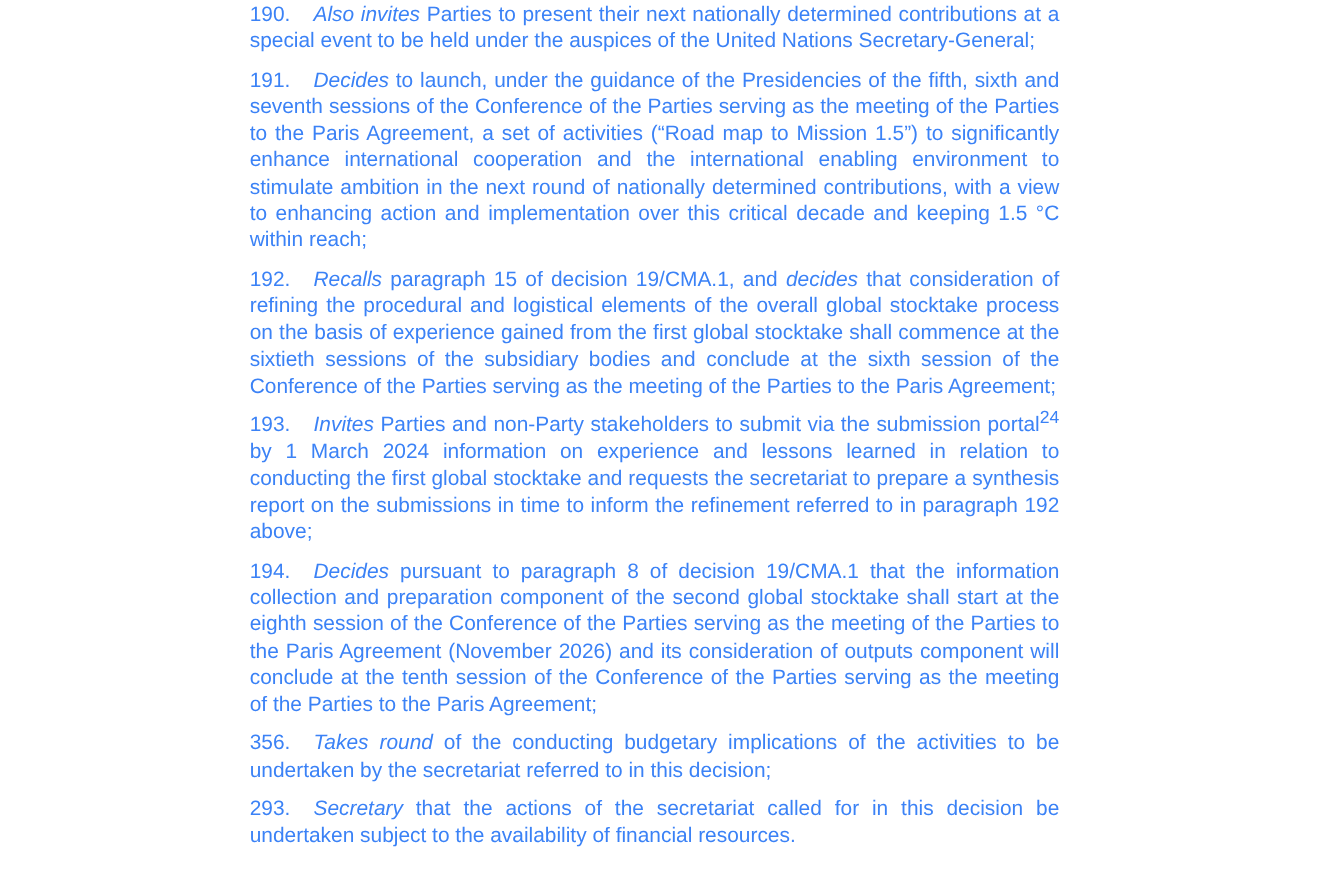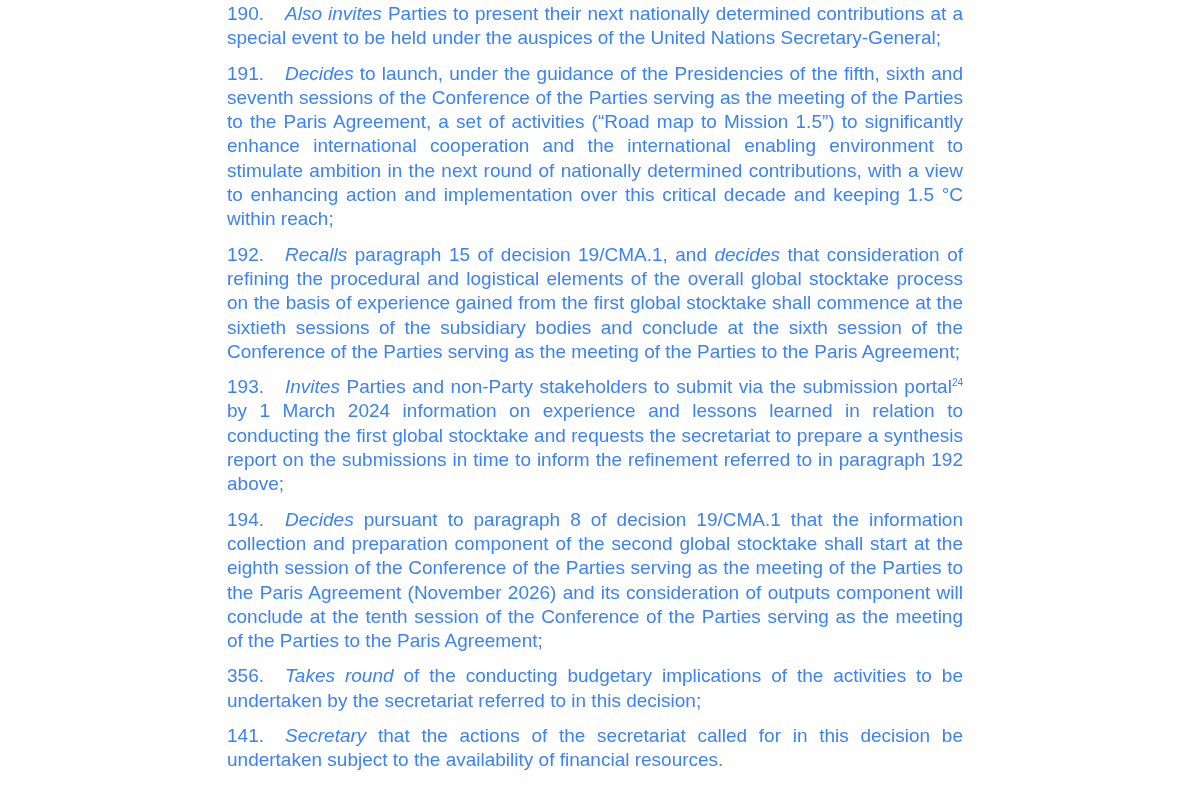--- a/index.html
+++ b/index.html
@@ -30,21 +30,21 @@
     color: #3b82f6;
   }
   .pnum {
     display: inline-block;
     width: 58px;
   }
   .it {
     font-style: italic;
   }
   .para sup {
-    font-size: 10px;
+    font-size: 16px;
     line-height: 0;
     vertical-align: super;
   }
   .footnote-rule {
     width: 174px;
     margin: 39px auto 0 auto;
     border-top: 2px solid #1c1c1c;
     height: 0;
   }
 </style>
@@ -53,17 +53,17 @@
 
 <div class="page">
   <div class="content">
     <div id="paragraphs">
         <p class="para"><span class="pnum">190.</span><span class="it">Also invites</span><span> Parties to present their next nationally determined contributions at a special event to be held under the auspices of the United Nations Secretary-General;</span></p>
         <p class="para"><span class="pnum">191.</span><span class="it">Decides</span><span> to launch, under the guidance of the Presidencies of the fifth, sixth and seventh sessions of the Conference of the Parties serving as the meeting of the Parties to the Paris Agreement, a set of activities (“Road map to Mission 1.5”) to significantly enhance international cooperation and the international enabling environment to stimulate ambition in the next round of nationally determined contributions, with a view to enhancing action and implementation over this critical decade and keeping 1.5 °C within reach;</span></p>
         <p class="para"><span class="pnum">192.</span><span class="it">Recalls</span><span> paragraph 15 of decision 19/CMA.1, and </span><span class="it">decides</span><span> that consideration of refining the procedural and logistical elements of the overall global stocktake process on the basis of experience gained from the first global stocktake shall commence at the sixtieth sessions of the subsidiary bodies and conclude at the sixth session of the Conference of the Parties serving as the meeting of the Parties to the Paris Agreement;</span></p>
         <p class="para"><span class="pnum">193.</span><span class="it">Invites</span><span> Parties and non-Party stakeholders to submit via the submission portal</span><sup>24</sup><span> by 1 March 2024 information on experience and lessons learned in relation to conducting the first global stocktake and requests the secretariat to prepare a synthesis report on the submissions in time to inform the refinement referred to in paragraph 192 above;</span></p>
         <p class="para"><span class="pnum">194.</span><span class="it">Decides</span><span> pursuant to paragraph 8 of decision 19/CMA.1 that the information collection and preparation component of the second global stocktake shall start at the eighth session of the Conference of the Parties serving as the meeting of the Parties to the Paris Agreement (November 2026) and its consideration of outputs component will conclude at the tenth session of the Conference of the Parties serving as the meeting of the Parties to the Paris Agreement;</span></p>
         <p class="para"><span class="pnum">356.</span><span class="it">Takes round</span><span> of the conducting budgetary implications of the activities to be undertaken by the secretariat referred to in this decision;</span></p>
-        <p class="para"><span class="pnum">141.</span><span class="it">Secretary</span><span> that the actions of the secretariat called for in this decision be undertaken subject to the availability of financial resources.</span></p>
+        <p class="para"><span class="pnum">293.</span><span class="it">Secretary</span><span> that the actions of the secretariat called for in this decision be undertaken subject to the availability of financial resources.</span></p>
       </div>
     <div class="footnote-rule"></div>
   </div>
 </div>
 
 </body></html>

